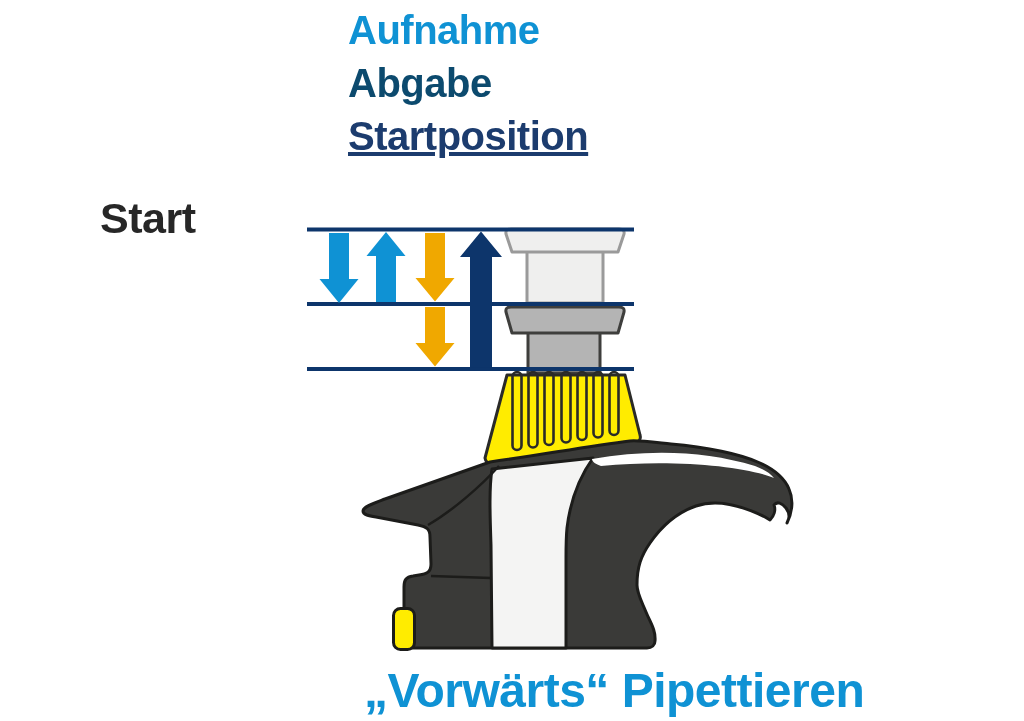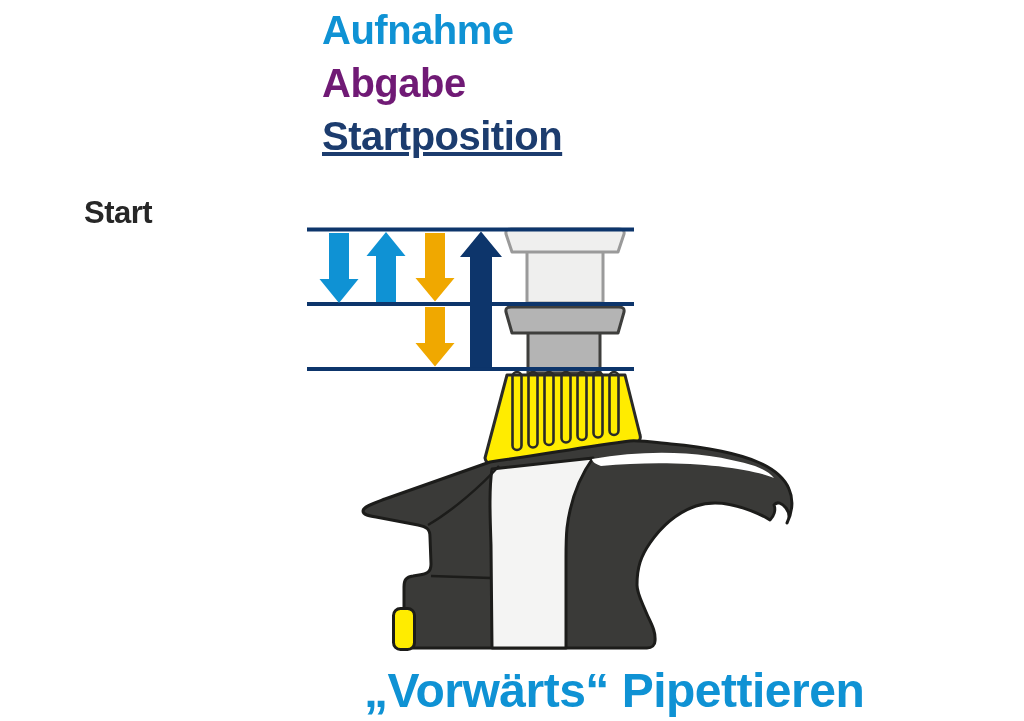--- a/index.html
+++ b/index.html
@@ -1,23 +1,23 @@
 <!DOCTYPE html>
 <html><head>
 <meta charset="utf-8">
 <style>
   html,body{margin:0;padding:0;background:#ffffff;}
   #canvas{position:relative;width:1024px;height:721px;background:#ffffff;overflow:hidden;
           font-family:"Liberation Sans",sans-serif;}
   .txt{position:absolute;font-weight:700;line-height:1;white-space:nowrap;}
-  .legend-item{font-size:40px;letter-spacing:-0.5px;}
-  .pos-label{font-size:31px;letter-spacing:-0.5px;color:#272727;}
+  .legend-item{font-size:40px;letter-spacing:-0.5px;margin-left:26px;}
+  .pos-label{font-size:43px;letter-spacing:-0.5px;color:#272727;margin-left:16px;}
   .caption{font-size:48px;letter-spacing:-0.5px;color:#0F92D4;}
   .c-blue{color:#0F92D4;}
-  .c-orange{color:#701a75;}
+  .c-orange{color:#0c4a6e;}
   .c-navy{color:#1C3C6E;}
   svg{position:absolute;left:0;top:0;}
 </style>
 </head>
 <body>
 
 <div id="canvas">
 
   <div class="txt legend-item c-blue" style="left:322px;top:10px;">Aufnahme</div>
   <div class="txt legend-item c-orange" style="left:322px;top:63px;">Abgabe</div>

